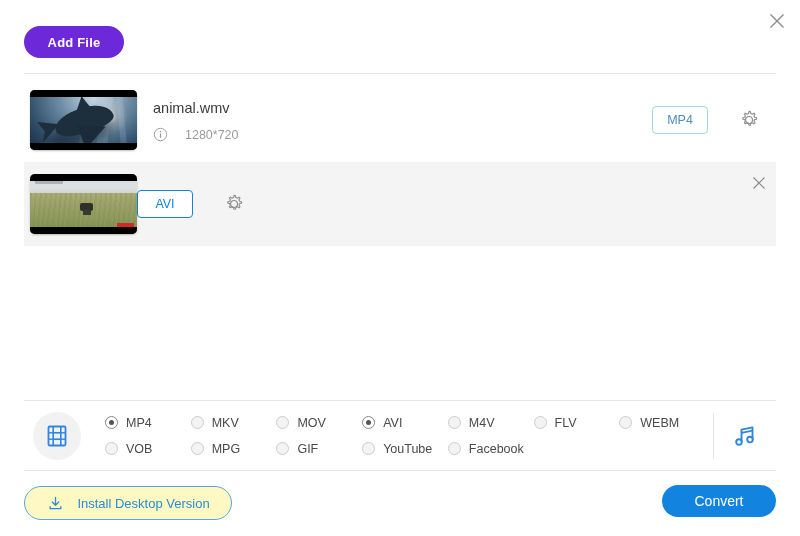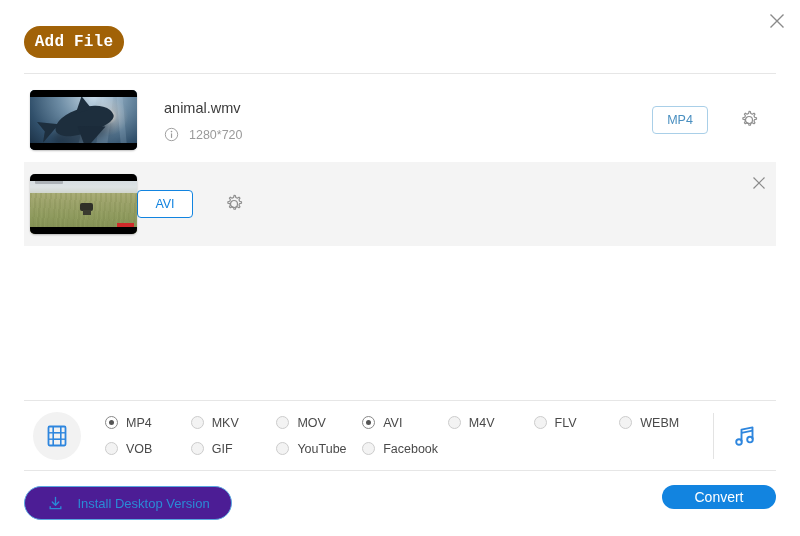--- a/index.html
+++ b/index.html
@@ -24,25 +24,25 @@
   }
   .win-close svg { display:block; }
 
   
   .addfile-wrap {
     position: absolute; left: 24px; top: 26px;
   }
   .add-file-btn {
     display: flex; align-items: center; justify-content: center;
     width: 100px; height: 32px;
-    background: #a16207;
+    background: #6d28d9;
     color: #ffffff;
     border: none; border-radius: 16px;
-    font-size: 16px; font-weight: bold;
-    font-family: Liberation Mono, monospace;
+    font-size: 13px; font-weight: bold;
+    font-family: Liberation Sans, sans-serif;
     cursor: pointer;
     letter-spacing: .2px;
   }
 
   
   .hr {
     position: absolute; left: 24px; width: 752px;
     height: 1px; background: #e6e6e6;
   }
   .hr-top   { top: 73px; }
@@ -150,32 +150,32 @@
     background:rgba(120,125,130,.45);
     border-radius:1px;
   }
   .sav-redbar{
     position:absolute; right:3%; bottom:11%;
     width:16%; height:4px; background:#cf2a2a; z-index:4;
   }
 
   .file-meta {
     flex: 1 1 auto;
-    padding-left: 27px;
+    padding-left: 16px;
     min-width: 0;
   }
   .file-name {
     font-size: 14.5px;
     color: #3b3b3b;
     line-height: 20px;
     margin-bottom: 9px;
     white-space: nowrap; overflow: hidden; text-overflow: ellipsis;
   }
   .file-sub {
-    display: flex; align-items: center; gap: 10px; text-align: center;
+    display: flex; align-items: center; gap: 17px; text-align: center;
   }
   .info-icon { display:block; }
   .file-res {
     font-size: 12.5px;
     color: #9a9a9a;
   }
 
   .fmt-badge {
     flex: 0 0 auto;
     width: 56px; height: 28px;
@@ -258,30 +258,30 @@
     flex: 0 0 auto;
     cursor:pointer;
   }
 
   
   .install-btn {
     position: absolute; left: 24px; top: 486px;
     width: 208px; height: 34px;
     border: 1px solid #5aa7e0;
     border-radius: 17px;
-    background: #4c1d95;
+    background: #fef9c3;
     color: #2a8bd6;
     font-size: 13px;
     display: flex; align-items: center; justify-content: center;
     gap: 12px;
     cursor: pointer;
   }
   .convert-btn {
     position: absolute; right: 24px; top: 485px;
-    width: 114px; height: 24px;
+    width: 114px; height: 32px;
     background: #1284e0;
     color: #ffffff;
     border: none; border-radius: 18px;
     font-size: 14px;
     display:flex; align-items:center; justify-content:center;
     cursor: pointer;
   }
 </style>
 </head>
 <body>
@@ -416,20 +416,24 @@
       <label class="fmt-opt">
         <span class="radio"></span>
         <span>WEBM</span>
       </label>
       <label class="fmt-opt">
         <span class="radio"></span>
         <span>VOB</span>
       </label>
       <label class="fmt-opt">
         <span class="radio"></span>
+        <span>MPG</span>
+      </label>
+      <label class="fmt-opt">
+        <span class="radio"></span>
         <span>GIF</span>
       </label>
       <label class="fmt-opt">
         <span class="radio"></span>
         <span>YouTube</span>
       </label>
       <label class="fmt-opt">
         <span class="radio"></span>
         <span>Facebook</span>
       </label>

